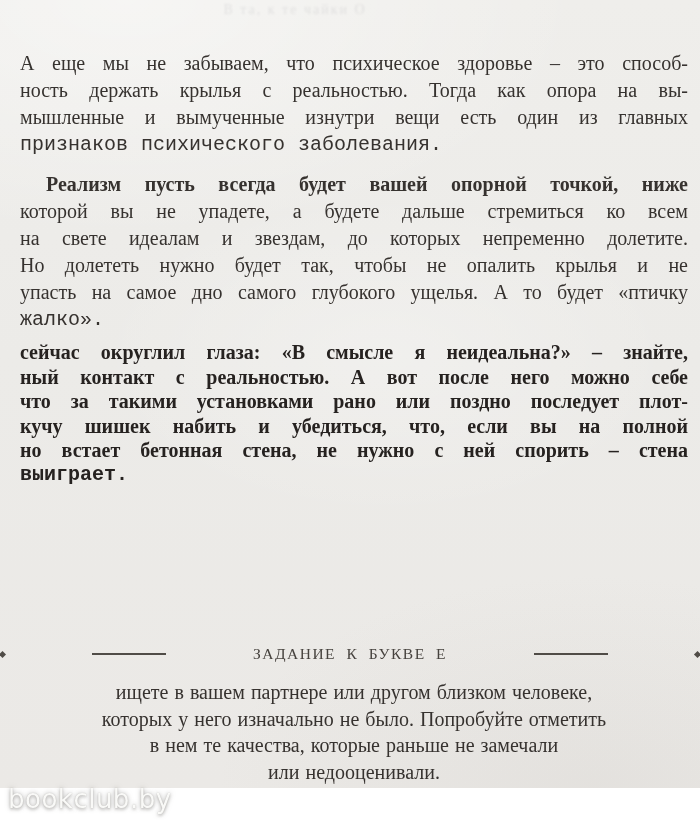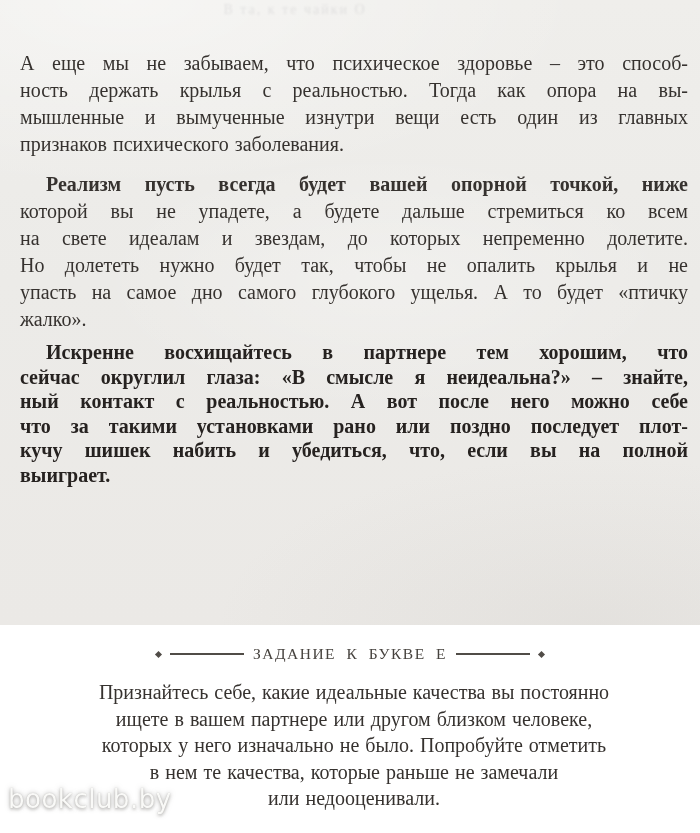--- a/index.html
+++ b/index.html
@@ -5,21 +5,21 @@
   html, body {
     margin: 0;
     padding: 0;
     width: 700px;
     height: 833px;
     overflow: hidden;
   }
   .page {
     position: relative;
     width: 700px;
-    height: 625px;
+    height: 788px;
     box-sizing: border-box;
     background:
       radial-gradient(120% 55% at 18% 0%, rgba(255,255,255,0.45), rgba(255,255,255,0) 55%),
       radial-gradient(90% 45% at 85% 100%, rgba(188,184,178,0.16), rgba(188,184,178,0) 60%),
       radial-gradient(60% 30% at 55% 45%, rgba(255,255,255,0.25), rgba(255,255,255,0) 70%),
       linear-gradient(180deg, #efeeeb 0%, #ecebe8 45%, #ebe9e6 100%);
     font-family: "Liberation Serif", "DejaVu Serif", serif;
     color: #36322f;
   }
   .bleed {
@@ -42,20 +42,21 @@
   }
   .ln {
     font-size: 20px;
     line-height: 27px;
     text-align: justify;
     text-align-last: justify;
     word-spacing: 1px;
   }
   .ln.last {
     text-align-last: left;
+    font-family: Liberation Mono, monospace;
   }
   .ln.indent {
     text-indent: 26px;
     font-weight: bold;
   }
   .p1 { top: 50px; }
   .p2 { top: 171px; }
   .p3 {
     top: 340px;
     font-weight: bold;
@@ -63,21 +64,21 @@
   }
   .p3 .ln { line-height: 24.6px; }
   .task-heading {
     position: absolute;
     top: 642px;
     left: 0;
     right: 0;
     height: 24px;
     display: flex;
     align-items: center;
-    justify-content: center;
+    justify-content: space-between;
     gap: 9px;
     color: #46423e;
   }
   .task-heading .label {
     font-size: 15.5px;
     letter-spacing: 1.5px;
     word-spacing: 5px;
     white-space: nowrap;
   }
   .rule {
@@ -129,38 +130,37 @@
   <div class="para p2">
     <div class="ln indent">Реализм пусть всегда будет вашей опорной точкой, ниже</div>
     <div class="ln">которой вы не упадете, а будете дальше стремиться ко всем</div>
     <div class="ln">на свете идеалам и звездам, до которых непременно долетите.</div>
     <div class="ln">Но долететь нужно будет так, чтобы не опалить крылья и не</div>
     <div class="ln">упасть на самое дно самого глубокого ущелья. А то будет «птичку</div>
     <div class="ln last">жалко».</div>
   </div>
 
   <div class="para p3">
-    <div class="ln indent">Искренне восхищайтесь в партнере тем хорошим, что</div>
     <div class="ln">сейчас округлил глаза: «В смысле я неидеальна?» – знайте,</div>
     <div class="ln">ный контакт с реальностью. А вот после него можно себе</div>
     <div class="ln">что за такими установками рано или поздно последует плот-</div>
     <div class="ln">кучу шишек набить и убедиться, что, если вы на полной</div>
+    <div class="ln">но встает бетонная стена, не нужно с ней спорить – стена</div>
     <div class="ln last">выиграет.</div>
   </div>
 
   <div class="task-heading">
     <span class="diamond"></span>
     <span class="rule"></span>
     <span class="label">ЗАДАНИЕ К БУКВЕ Е</span>
     <span class="rule"></span>
     <span class="diamond"></span>
   </div>
 
   <div class="para p4">
-    <div class="ln">Признайтесь себе, какие идеальные качества вы постоянно</div>
     <div class="ln">ищете в вашем партнере или другом близком человеке,</div>
     <div class="ln">которых у него изначально не было. Попробуйте отметить</div>
     <div class="ln">в нем те качества, которые раньше не замечали</div>
     <div class="ln">или недооценивали.</div>
   </div>
 
   <div class="watermark">bookclub.by</div>
 
 </div>
 

